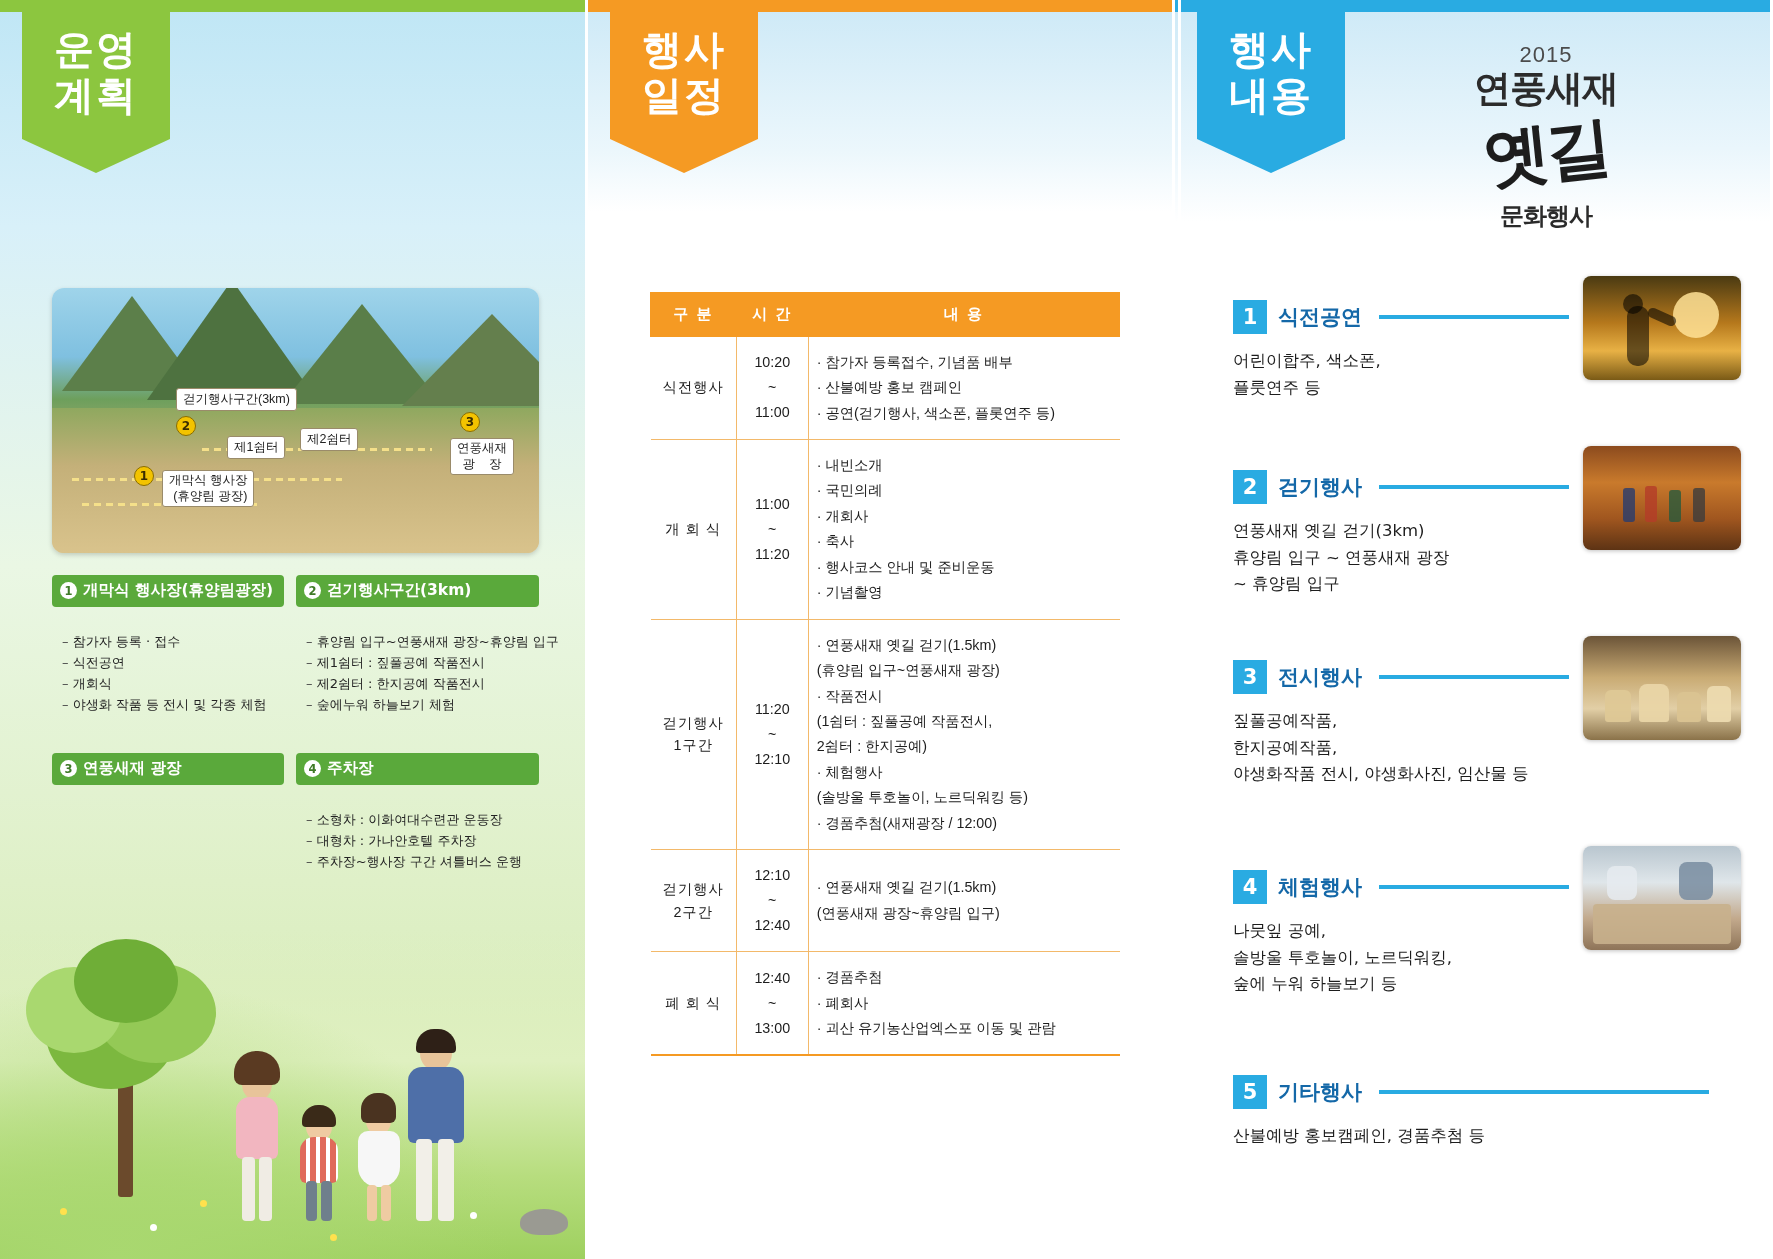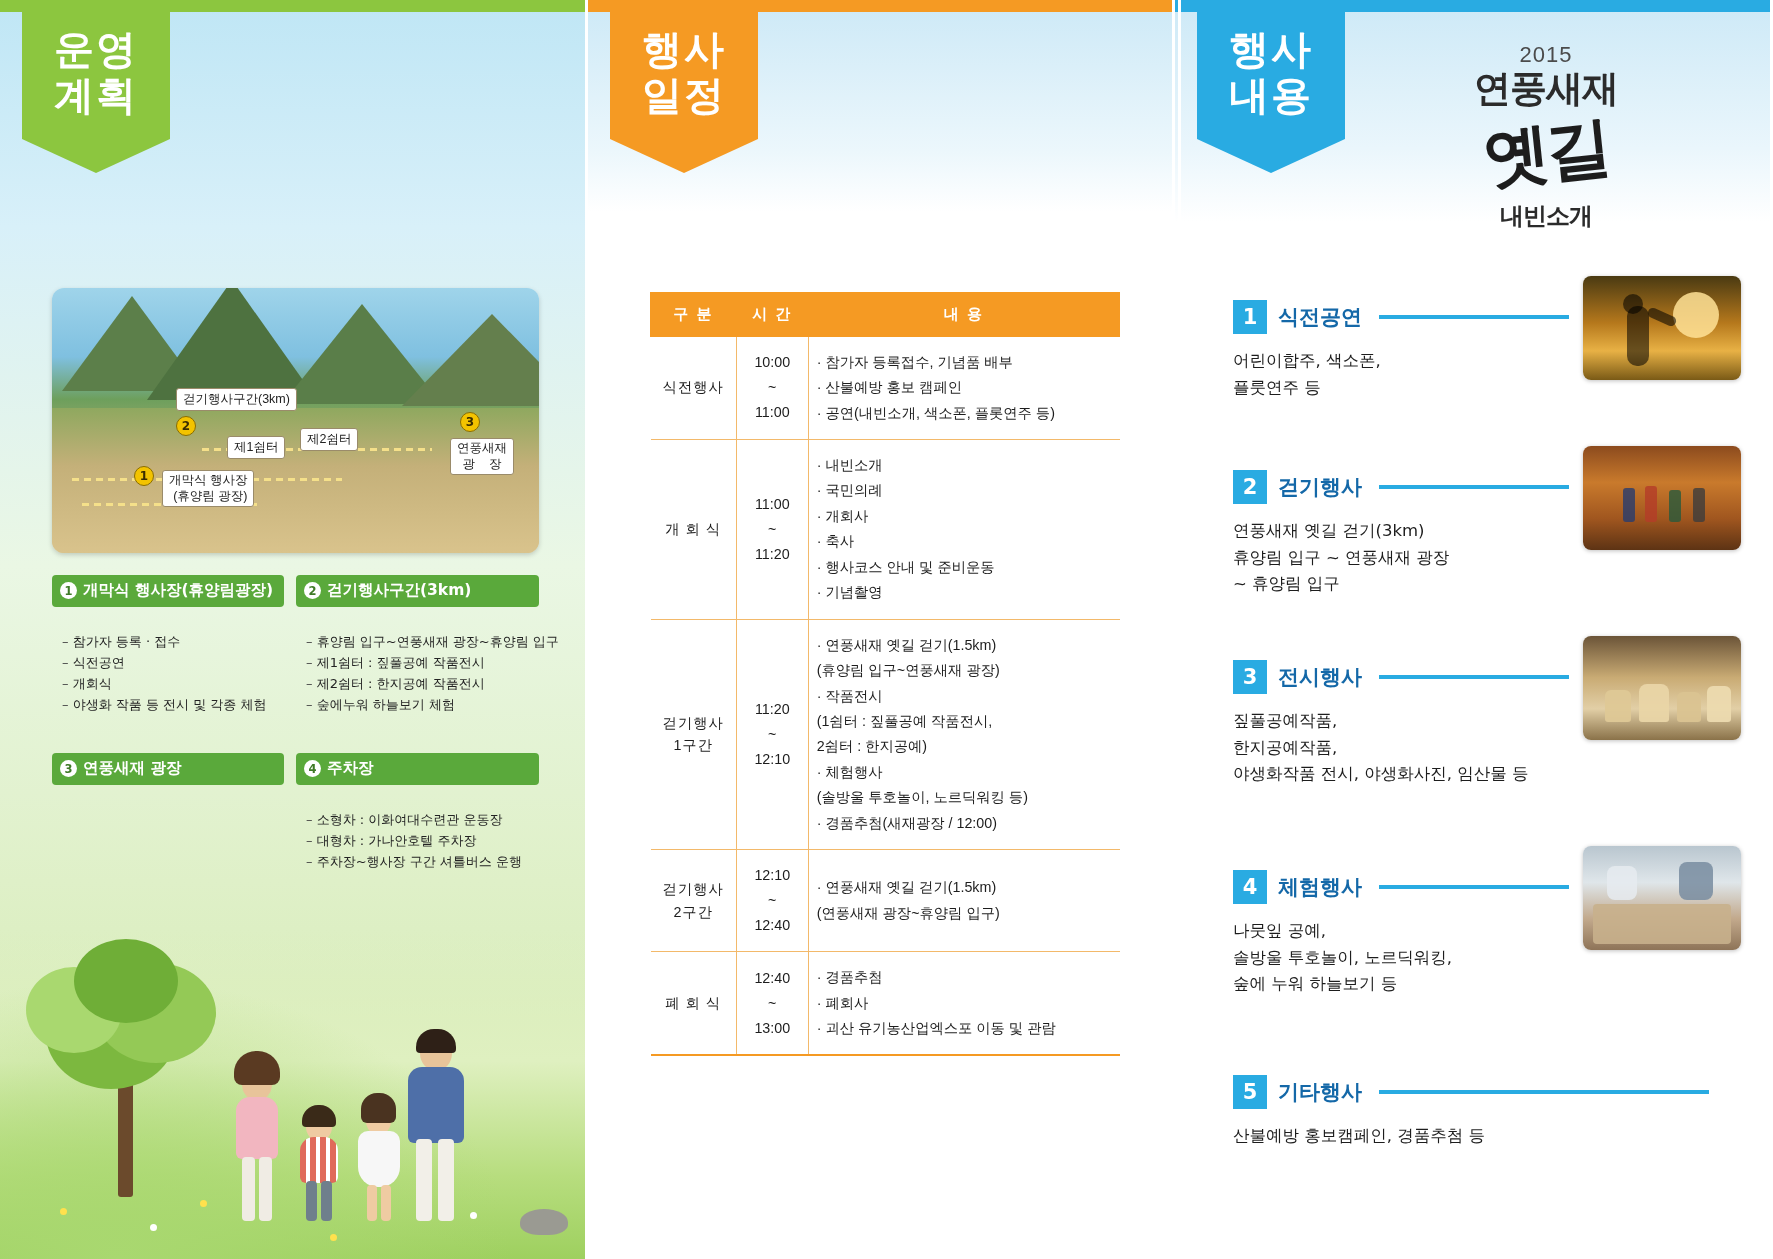--- a/index.html
+++ b/index.html
@@ -304,28 +304,28 @@
         <tr>
           <th class="col-div">구 분</th>
           <th class="col-time">시 간</th>
           <th class="col-cont">내    용</th>
         </tr>
       </thead>
       <tbody>
         <tr>
           <td class="col-div">식전행사</td>
           <td class="col-time">
-            <div>10:00</div>
+            <div>10:20</div>
             <div>~</div>
             <div>11:00</div>
           </td>
           <td class="col-cont">
             <div>· 참가자 등록접수, 기념품 배부</div>
             <div>· 산불예방 홍보 캠페인</div>
-            <div>· 공연(내빈소개, 색소폰, 플롯연주 등)</div>
+            <div>· 공연(걷기행사, 색소폰, 플롯연주 등)</div>
           </td>
         </tr>
 
         <tr>
           <td class="col-div">개 회 식</td>
           <td class="col-time">
             <div>11:00</div>
             <div>~</div>
             <div>11:20</div>
           </td>
@@ -395,21 +395,21 @@
 
     <div class="ribbon ribbon-blue">
       <span>행사</span>
       <span>내용</span>
     </div>
 
     <div class="logo-wrap">
       <div class="logo-year">2015</div>
       <div class="logo-main1">연풍새재</div>
       <div class="logo-brush">옛길</div>
-      <div class="logo-sub">내빈소개</div>
+      <div class="logo-sub">문화행사</div>
     </div>
 
     <div class="item" style="top:300px;">
       <div class="item-head">
         <div class="item-num">1</div>
         <div class="item-title">식전공연</div>
         <div class="item-rule" style="max-width:190px;"></div>
       </div>
       <div class="item-body">
         <div>어린이합주, 색소폰,</div>

